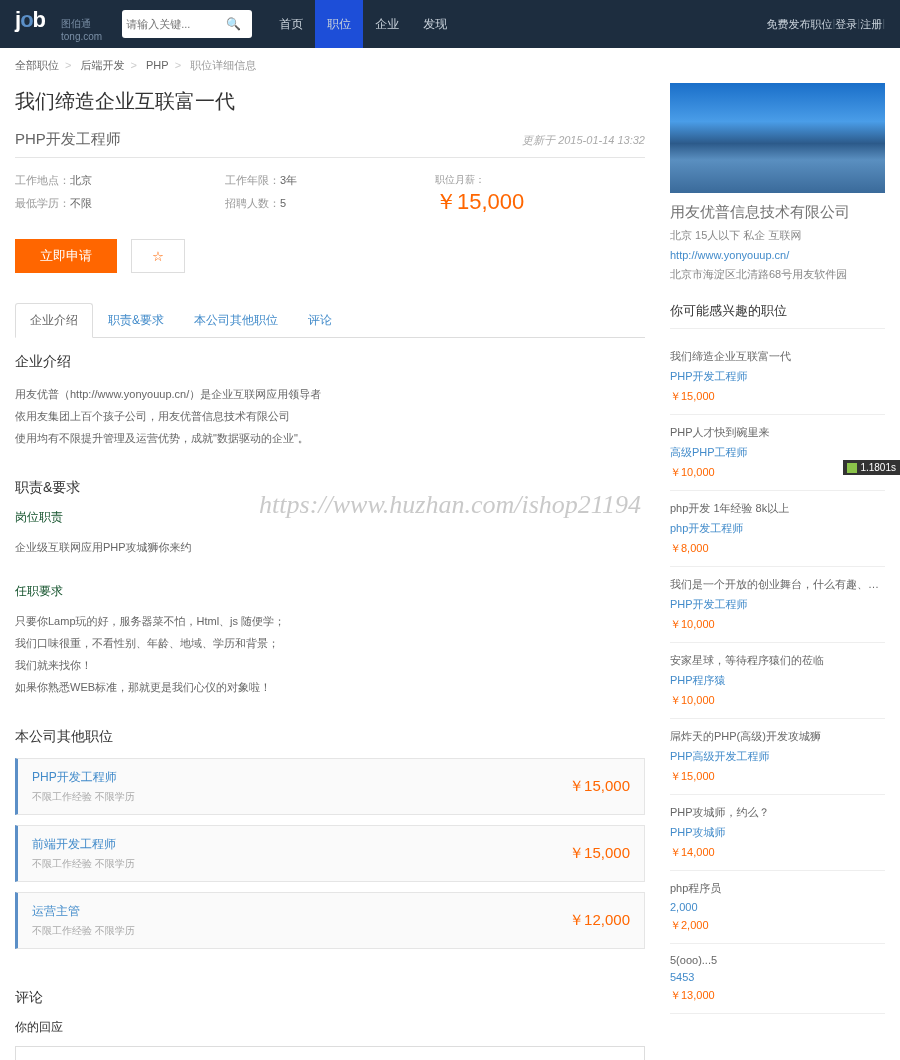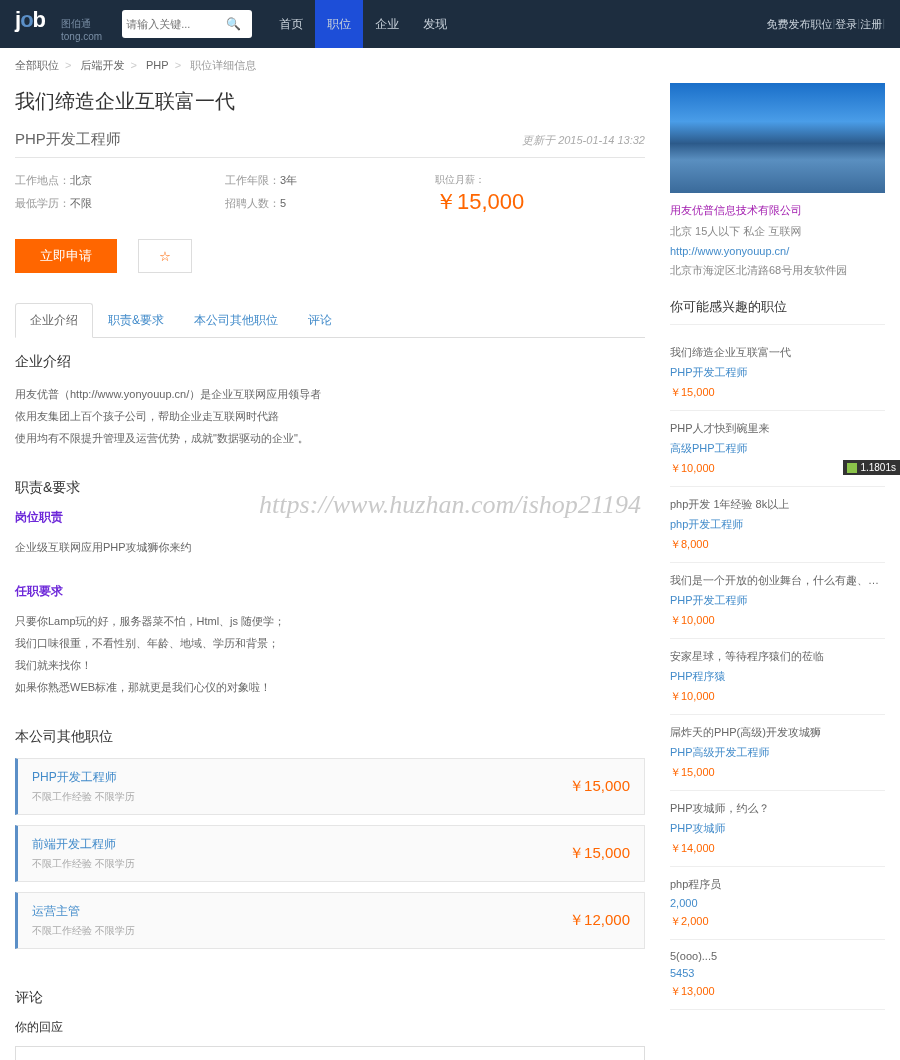--- a/index.html
+++ b/index.html
@@ -39,45 +39,45 @@
 .jobhead h2{font-size:15px;font-weight:normal;color:#666}
 .jobhead .upd{font-size:11px;color:#aaa;font-style:italic}
 
 .jobinfo{display:flex;padding:15px 0}
 .jobinfo .col{flex:1}
 .jobinfo .row{font-size:11px;color:#666;margin-bottom:8px}
 .jobinfo .row .k{color:#999}
 .salary{font-size:22px;color:#f60;font-weight:normal}
 .salarylbl{font-size:10px;color:#999;}
 
-.actions{display:flex;gap:21px;padding:5px 0 20px}
+.actions{display:flex;gap:14px;padding:5px 0 20px}
 .btn-apply{background:#f60;color:#fff;border:none;padding:8px 25px;font-size:13px;cursor:pointer}
 .btn-fav{background:#fff;border:1px solid #ddd;padding:8px 20px;color:#f60;cursor:pointer}
 
 .tabs{display:flex;border-bottom:1px solid #ddd;margin-top:10px}
 .tabs a{padding:8px 14px;font-size:12px;color:#428bca;border:1px solid transparent;margin-bottom:-1px}
 .tabs a.active{color:#666;border:1px solid #ddd;border-bottom-color:#fff;border-radius:3px 3px 0 0}
 
 .sect{padding:15px 0}
 .sect h3{font-size:14px;font-weight:normal;color:#333;margin-bottom:12px}
 .sect p{font-size:11px;color:#666;line-height:2}
-.sect h4{font-size:12px;font-weight:bold;color:#6d28d9;margin:10px 0}
+.sect h4{font-size:12px;font-weight:normal;color:#14532d;margin:10px 0}
 
 .otherjob{border:1px solid #e5e5e5;border-left:3px solid #5b8fc7;padding:10px 14px;margin-bottom:10px;display:flex;justify-content:space-between;align-items:center;background:#fafafa}
 .otherjob .t{font-size:12px;color:#428bca;margin-bottom:4px}
 .otherjob .m{font-size:10px;color:#aaa}
 .otherjob .s{font-size:15px;color:#f60}
 
 .cmt-label{font-size:12px;margin:10px 0}
 .cmt-box{border:1px solid #ddd;height:80px;display:flex;align-items:center;justify-content:center;font-size:11px;color:#999;margin-bottom:10px}
 
 
 .right h3{font-size:13px;font-weight:normal;border-bottom:1px solid #eee;padding-bottom:8px;margin-bottom:10px}
 .cologo{width:100%;height:110px;background:linear-gradient(180deg,#1a6fc9 0%,#4a9de8 35%,#2c5a8a 55%,#5a8fc0 70%,#3a6a9a 100%);margin-bottom:10px}
-.coname{color:#a21caf;font-size:11px;display:block;margin-bottom:6px}
+.coname{color:#737373;font-size:15px;display:block;margin-bottom:6px}
 .cometa{font-size:11px;color:#888;margin-bottom:6px}
 .courl{font-size:11px;display:block;margin-bottom:6px}
 .coaddr{font-size:11px;color:#888}
 
 .reclist{margin-top:20px}
 .rec{border-bottom:1px solid #eee;padding:10px 0}
 .rec .t{font-size:11px;color:#666;margin-bottom:5px;white-space:nowrap;overflow:hidden;text-overflow:ellipsis}
 .rec .p{font-size:11px;color:#428bca;margin-bottom:5px}
 .rec .s{font-size:11px;color:#f60}
 
@@ -152,21 +152,21 @@
       <div class="tabs">
         <a class="active">企业介绍</a>
         <a>职责&amp;要求</a>
         <a>本公司其他职位</a>
         <a>评论</a>
       </div>
 
       <div class="sect">
         <h3>企业介绍</h3>
         <p>用友优普（http://www.yonyouup.cn/）是企业互联网应用领导者</p>
-        <p>依用友集团上百个孩子公司，帮助企业走互联网时代路</p>
+        <p>依用友集团上百个孩子公司，用友优普信息技术有限公司</p>
         <p>使用均有不限提升管理及运营优势，成就"数据驱动的企业"。</p>
       </div>
 
       <div class="sect">
         <h3>职责&amp;要求</h3>
         <h4>岗位职责</h4>
         <p>企业级互联网应用PHP攻城狮你来约</p>
         <h4 style="margin-top:25px">任职要求</h4>
         <p>只要你Lamp玩的好，服务器菜不怕，Html、js 随便学；</p>
         <p>我们口味很重，不看性别、年龄、地域、学历和背景；</p>

